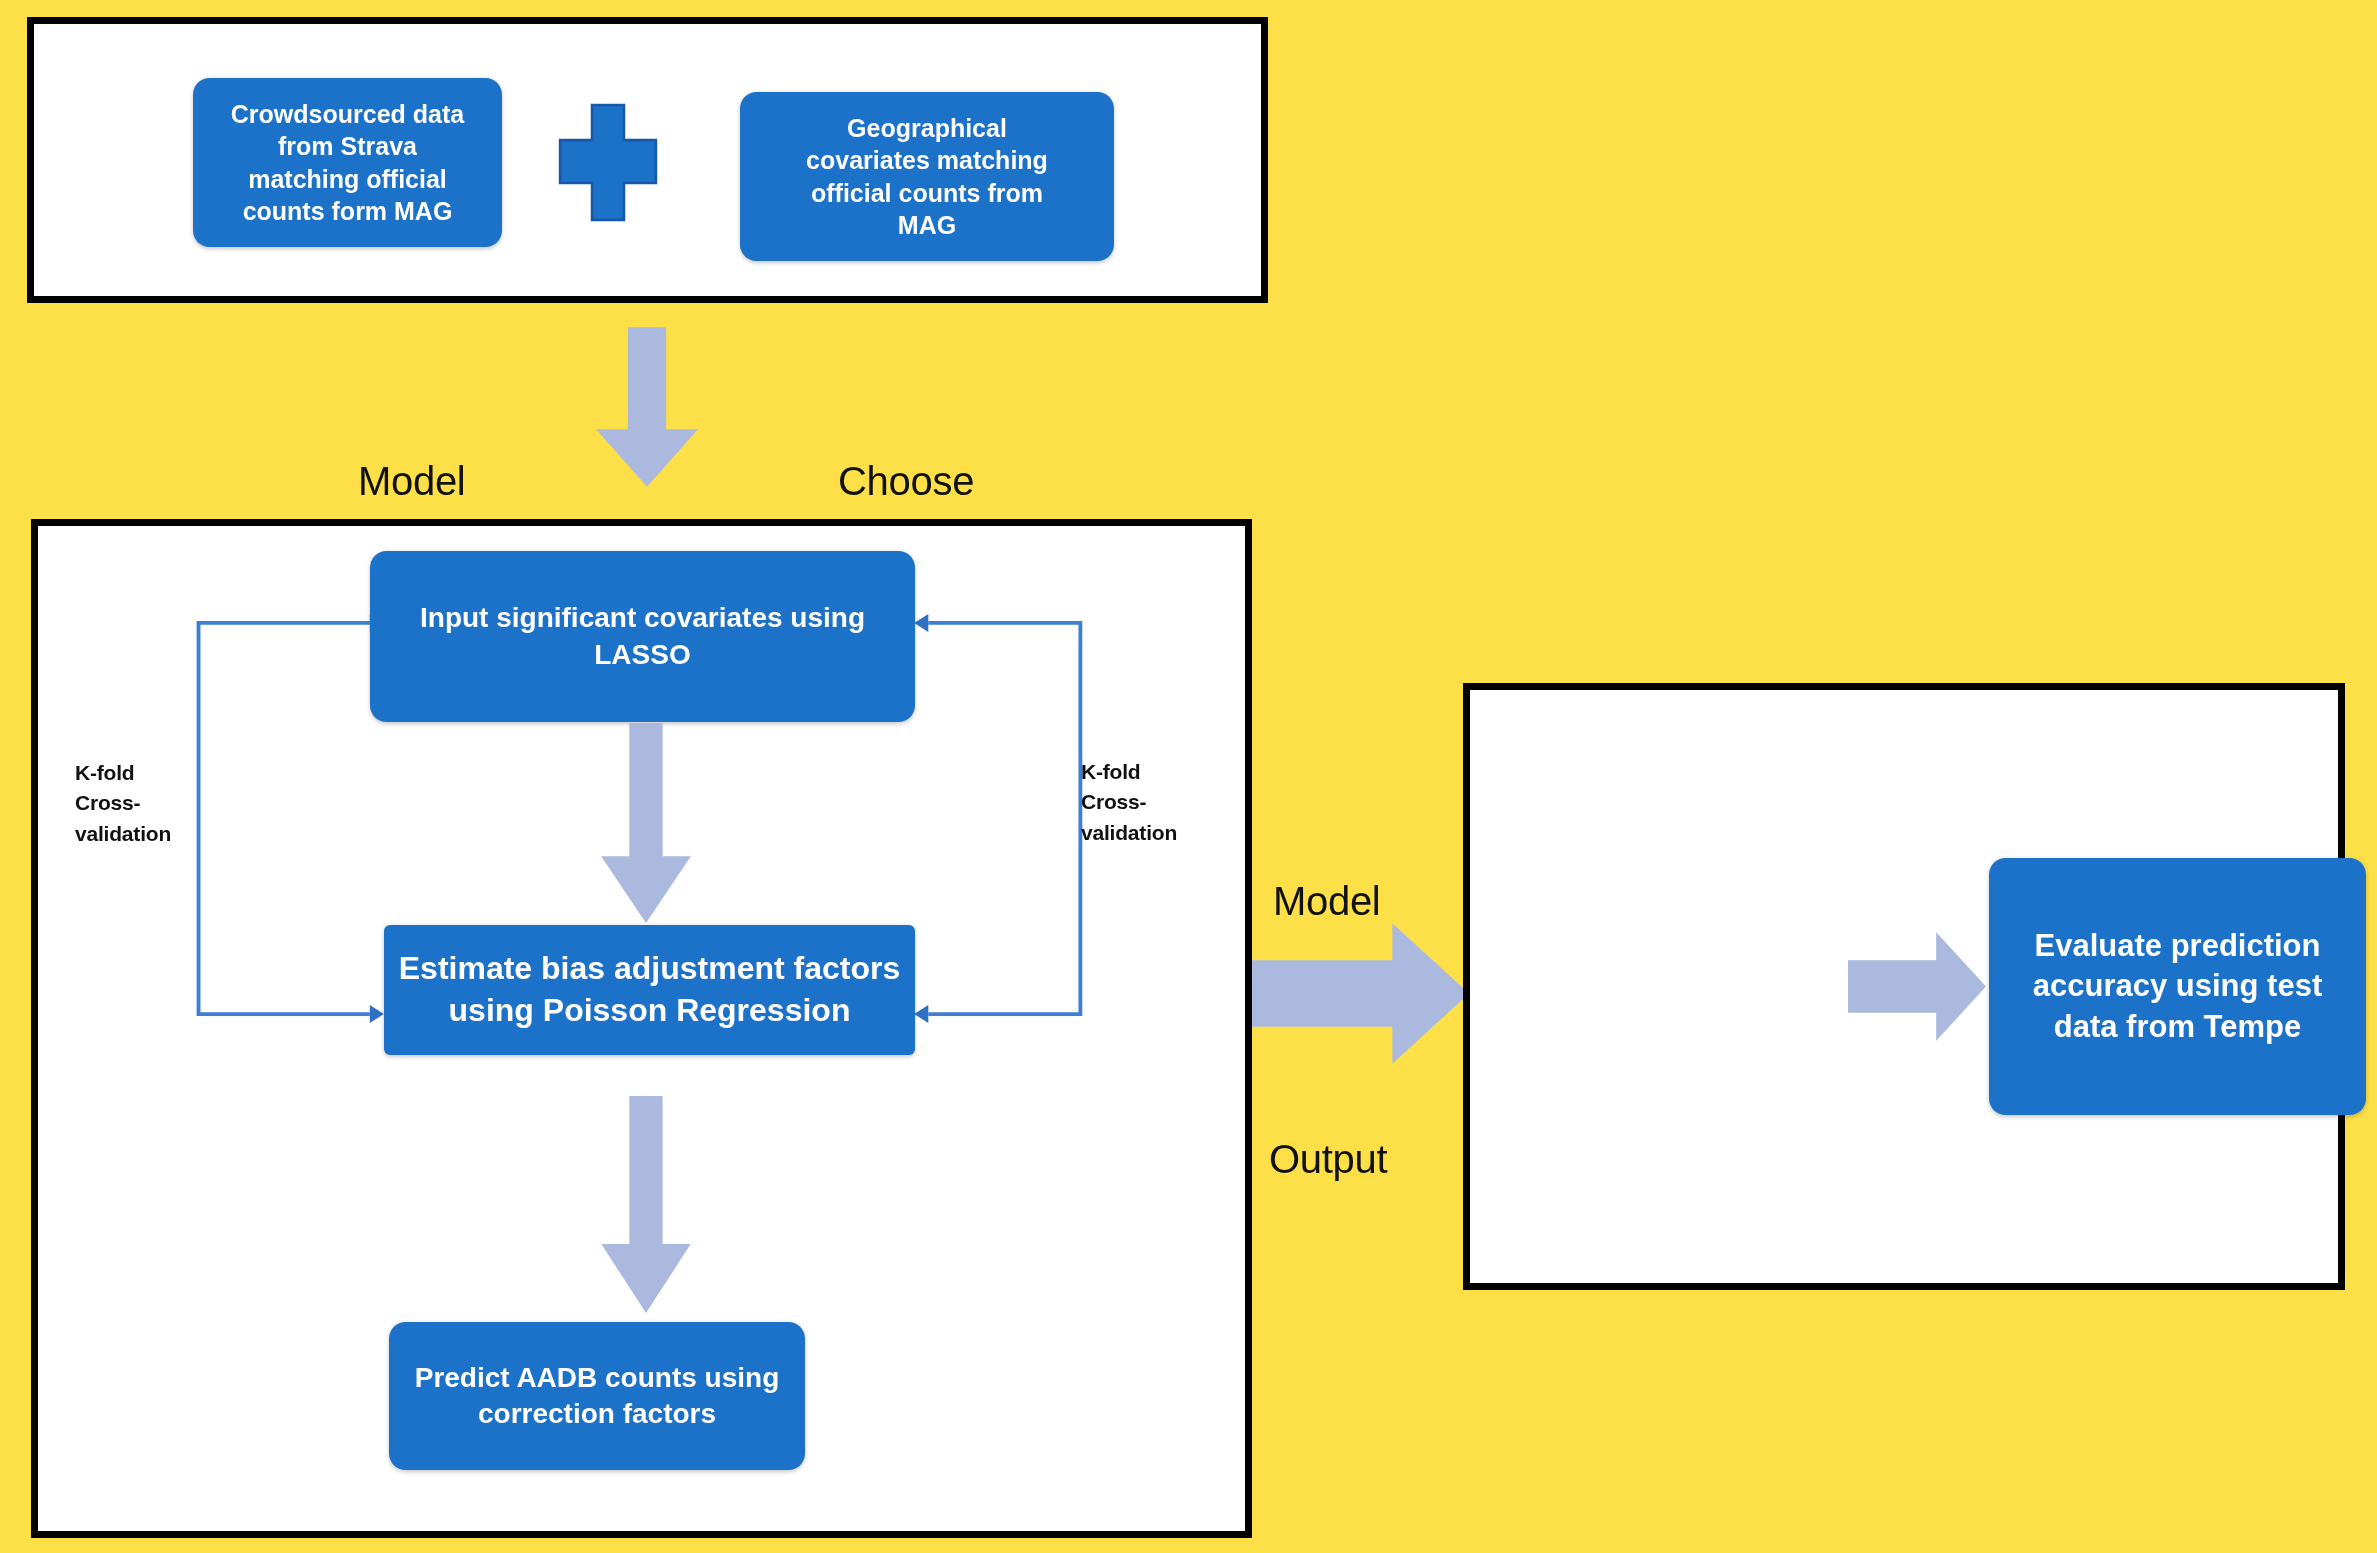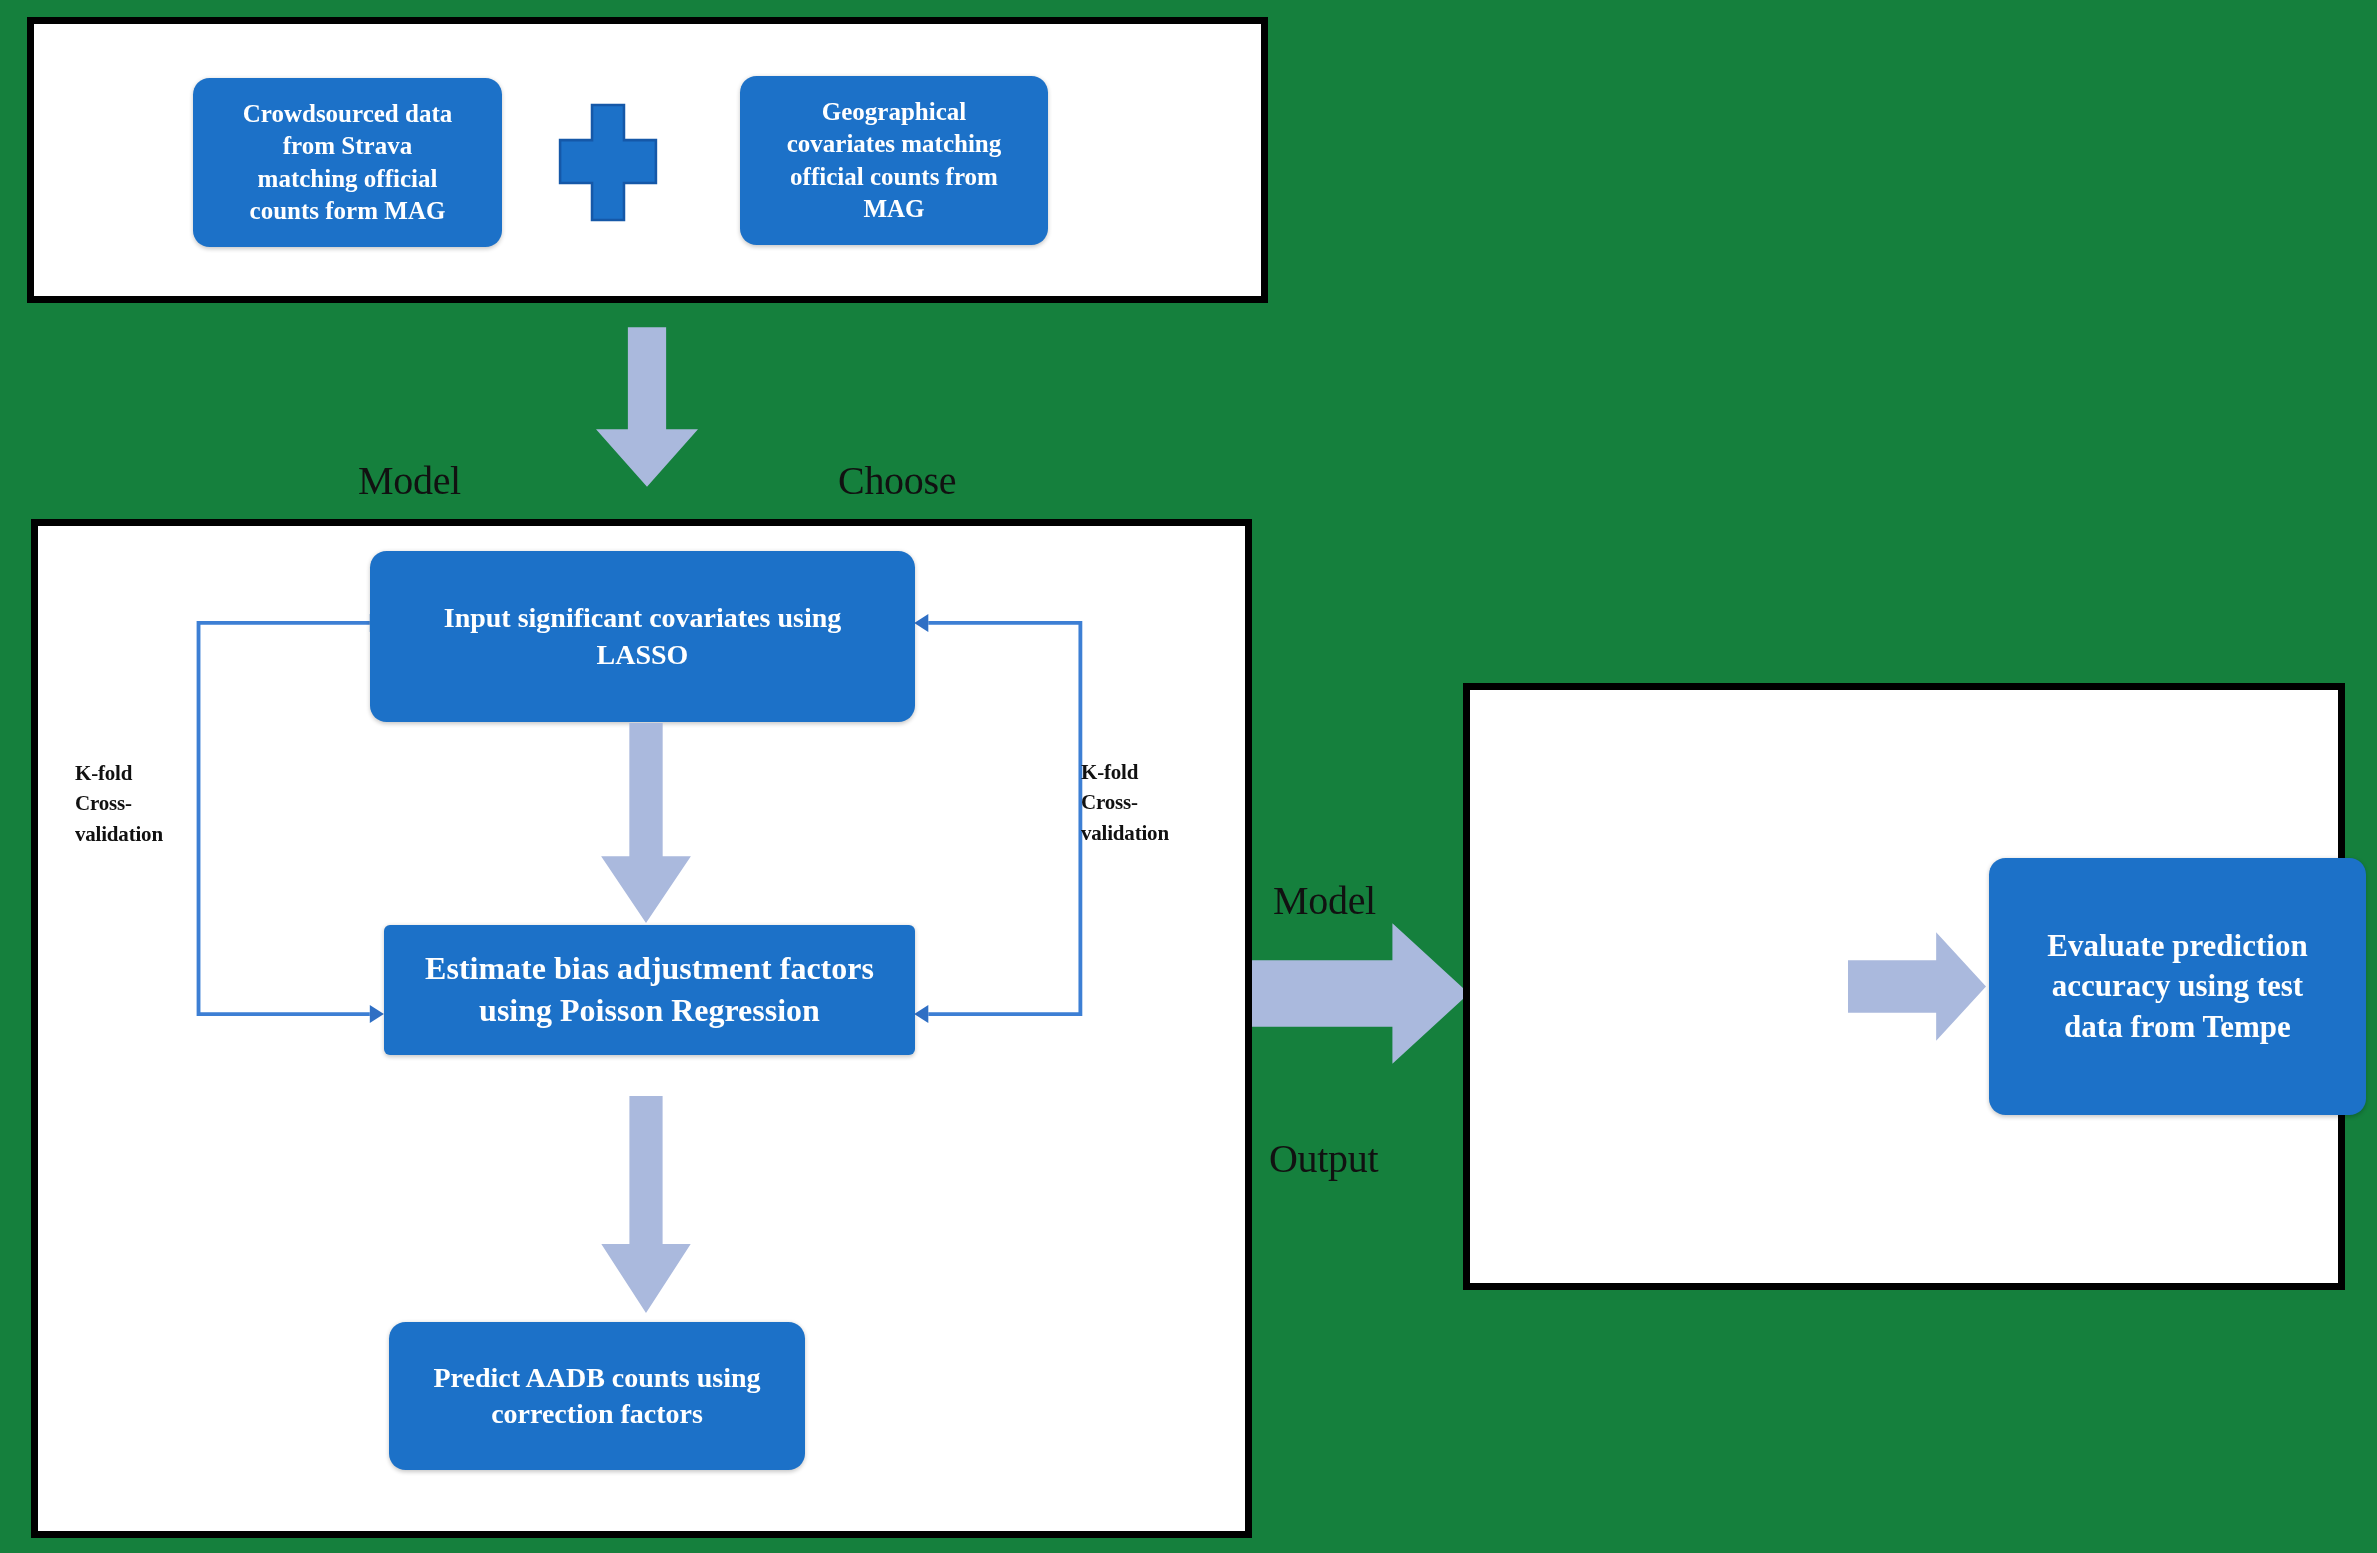--- a/index.html
+++ b/index.html
@@ -7,23 +7,22 @@
     padding: 0;
     background: #ffffff;
   }
   body {
     font-family: "Liberation Sans", sans-serif;
   }
   #canvas {
     position: relative;
     width: 2377px;
     height: 1553px;
-    background: #15803d;
+    background: #fde047;
     overflow: hidden;
-    font-family: Liberation Serif, serif;
   }
   
   .frame {
     position: absolute;
     background: #ffffff;
     border: 7px solid #000000;
     box-sizing: border-box;
   }
   
   .box {
@@ -81,21 +80,21 @@
 
   <div class="box" style="left:193px; top:78px; width:309px; height:169px; font-size:25px;">Crowdsourced data
 from Strava
 matching official
 counts form MAG</div>
 
   <svg class="arrowsvg" style="left:560px; top:105px;" width="96" height="115" viewBox="0 0 150 180">
     <polygon points="50,0 100,0 100,55 150,55 150,122 100,122 100,180 50,180 50,122 0,122 0,55 50,55" fill="#1c71c8" stroke="#1558a8" stroke-width="4"></polygon>
   </svg>
 
-  <div class="box" style="left:740px; top:76px; width:308px; height:169px; font-size:25px;">Geographical
+  <div class="box" style="left:740px; top:92px; width:374px; height:169px; font-size:25px;">Geographical
 covariates matching
 official counts from
 MAG</div>
 
   <svg class="arrowsvg" style="left:596px; top:327px;" width="102" height="160" viewBox="0 0 160 250">
     <polygon points="50,0 110,0 110,160 160,160 80,250 0,160 50,160" fill="#aab9dd"></polygon>
   </svg>
 
   <div class="label label-big" style="left:358px; top:409px;">Model</div>
 

